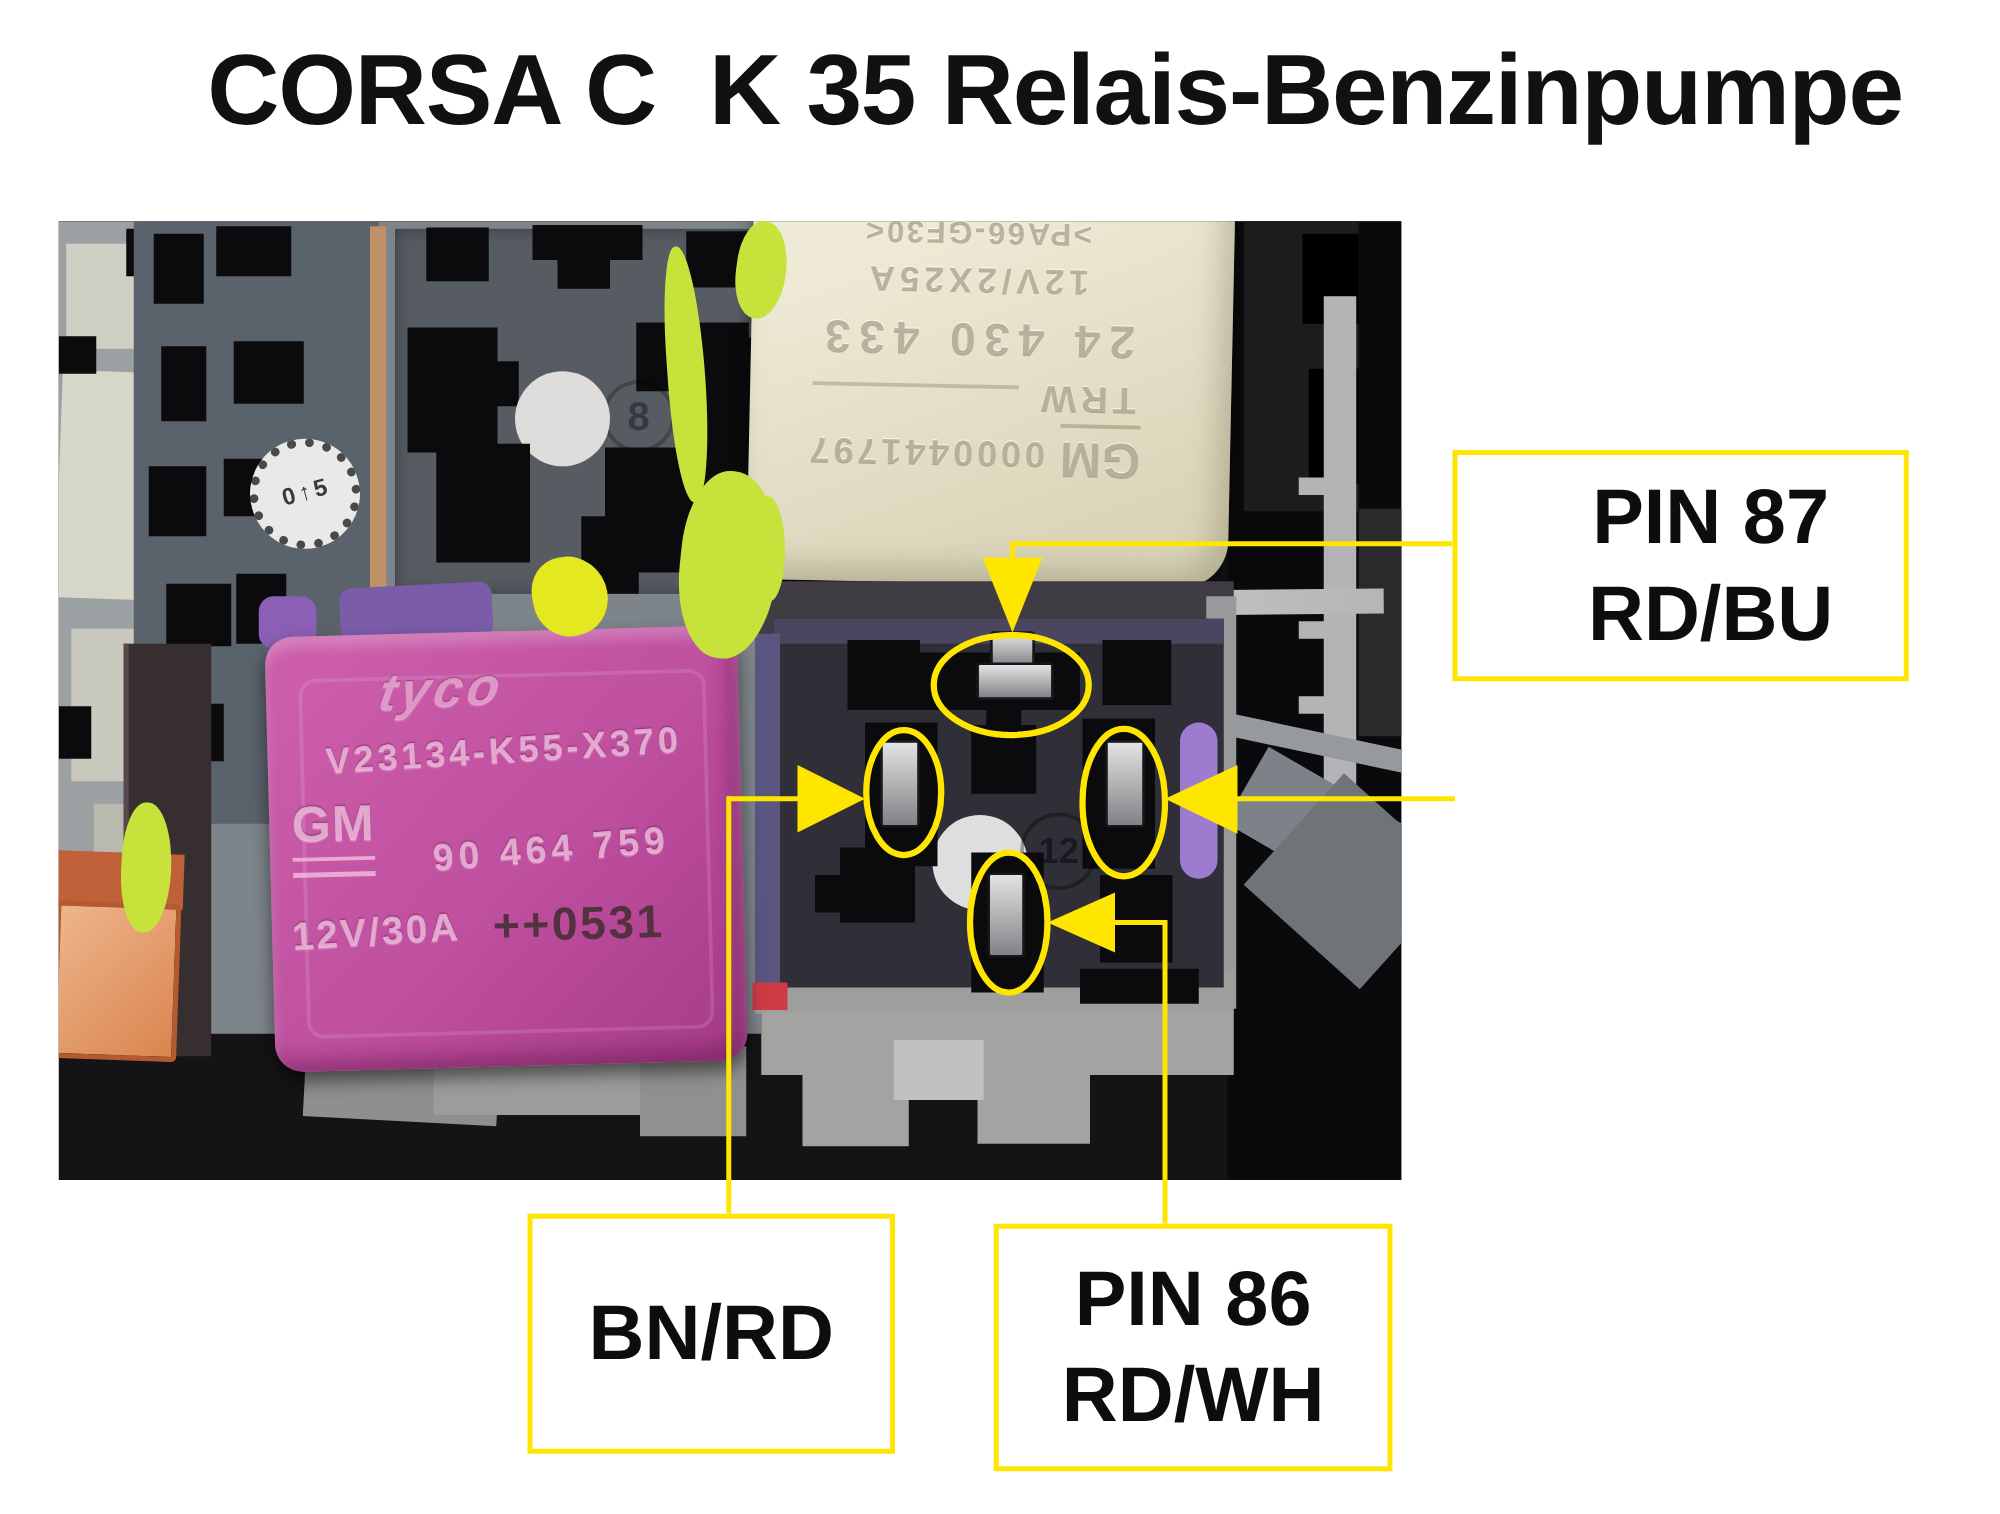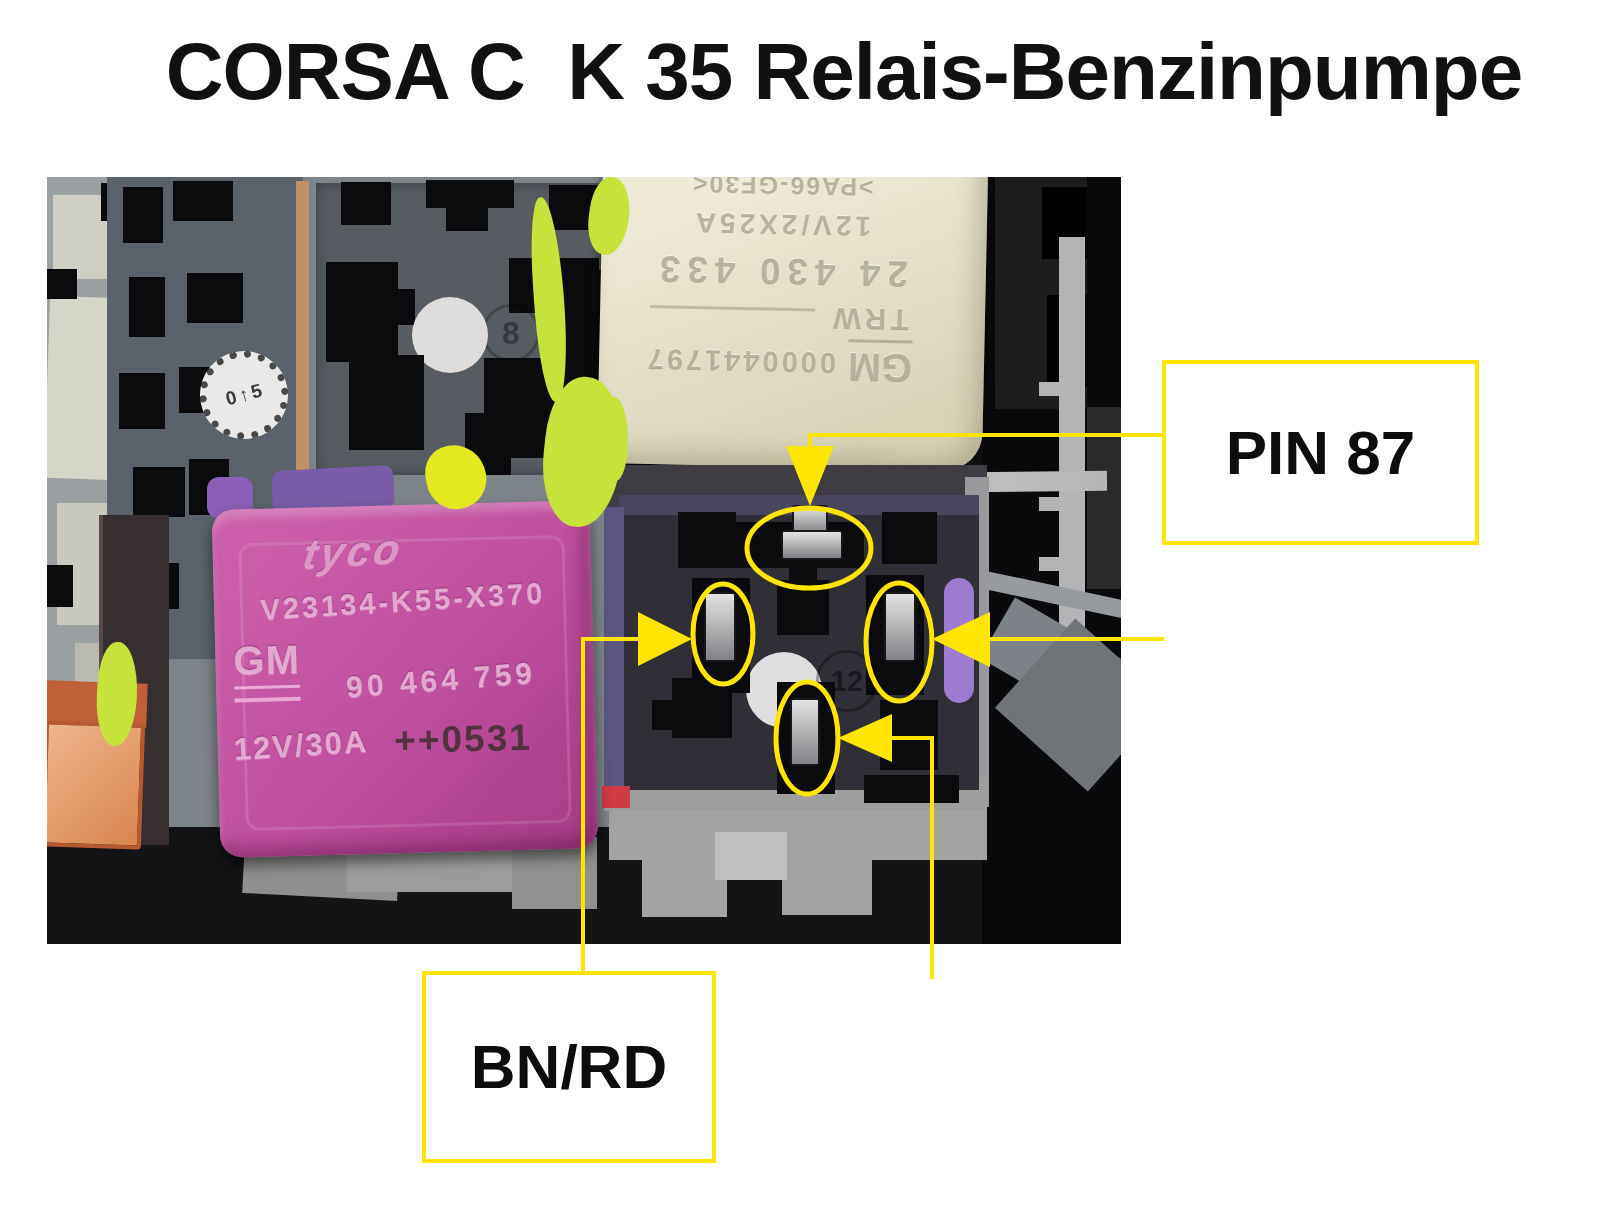--- a/index.html
+++ b/index.html
@@ -243,20 +243,25 @@
     <polygon points="594,612 594,666 648,639" fill="var(--annotation-yellow)"></polygon>
     <polygon points="946,612 946,667 888,639" fill="var(--annotation-yellow)"></polygon>
     <polygon points="848,714 848,762 794,738" fill="var(--annotation-yellow)"></polygon>
 
     <ellipse cx="765" cy="548" rx="62" ry="40" stroke="var(--annotation-yellow)" stroke-width="5" fill="none"></ellipse>
     <ellipse cx="679" cy="634" rx="30" ry="50" stroke="var(--annotation-yellow)" stroke-width="5" fill="none"></ellipse>
     <ellipse cx="855" cy="642" rx="33" ry="59" stroke="var(--annotation-yellow)" stroke-width="5" fill="none"></ellipse>
     <ellipse cx="763" cy="738" rx="31" ry="56" stroke="var(--annotation-yellow)" stroke-width="5" fill="none"></ellipse>
   </svg>
 
-  <div class="callout" style="left:1118px;top:360px;width:309px;height:177px;">
+  <div class="callout" style="left:1118px;top:360px;width:309px;height:177px;padding-left:48px;">
     <div>PIN 87</div>
+    <div>RD/BU</div>
   </div>
   <div class="callout" style="left:378px;top:971px;width:286px;height:184px;">
     <div>BN/RD</div>
   </div>
+  <div class="callout" style="left:751px;top:979px;width:311px;height:190px;">
+    <div>PIN 86</div>
+    <div>RD/WH</div>
+  </div>
 
 </div>
 
 </body></html>

